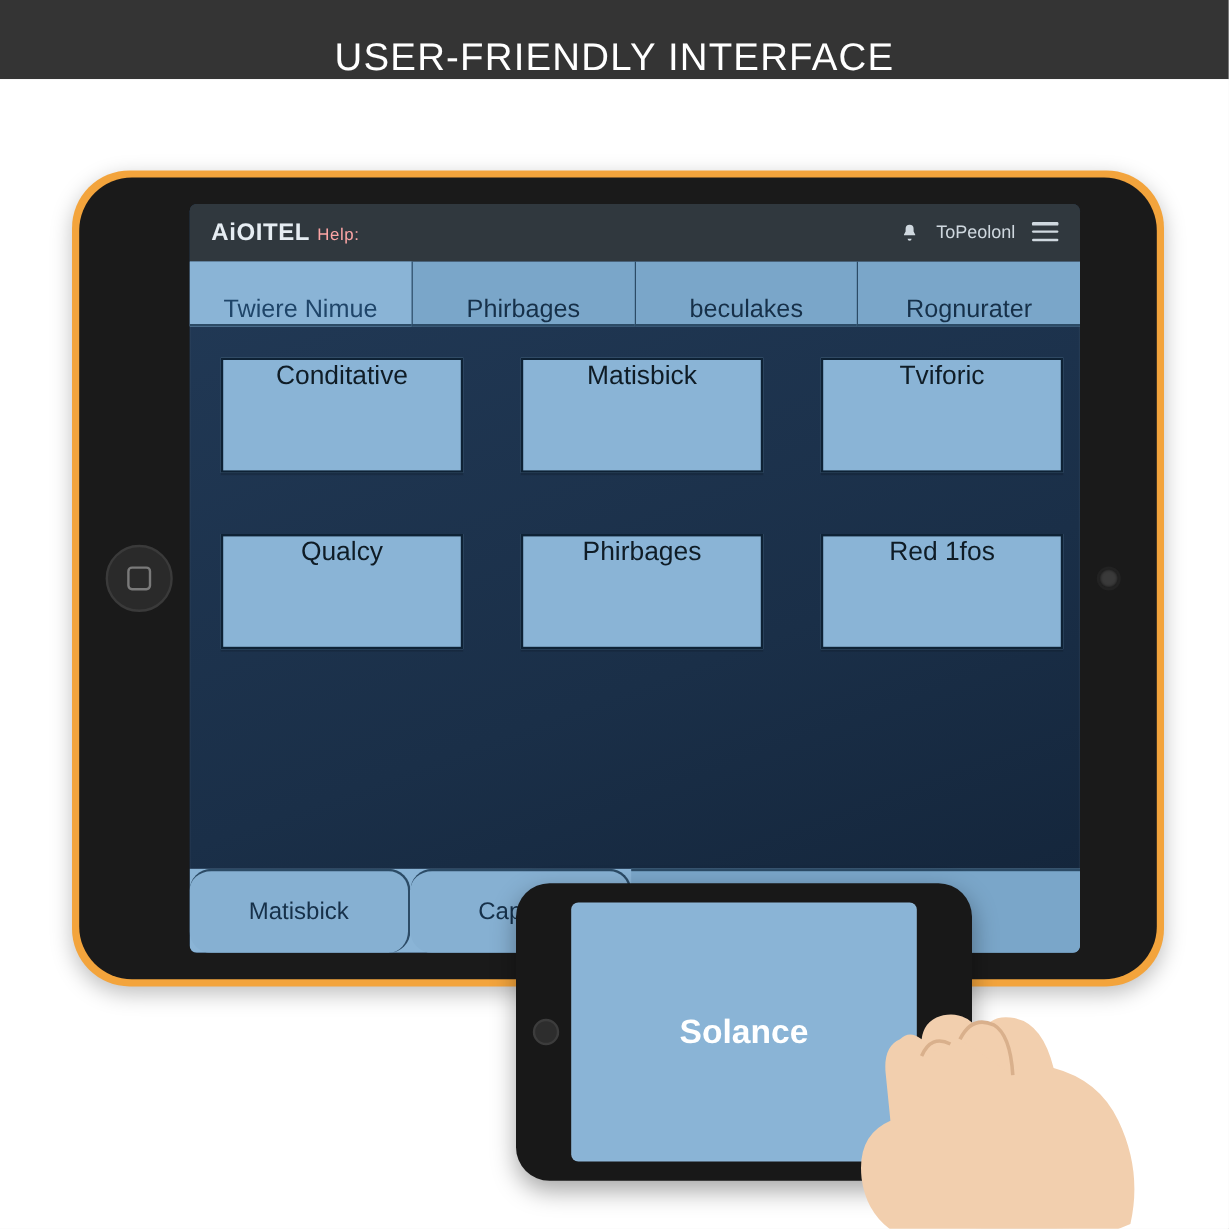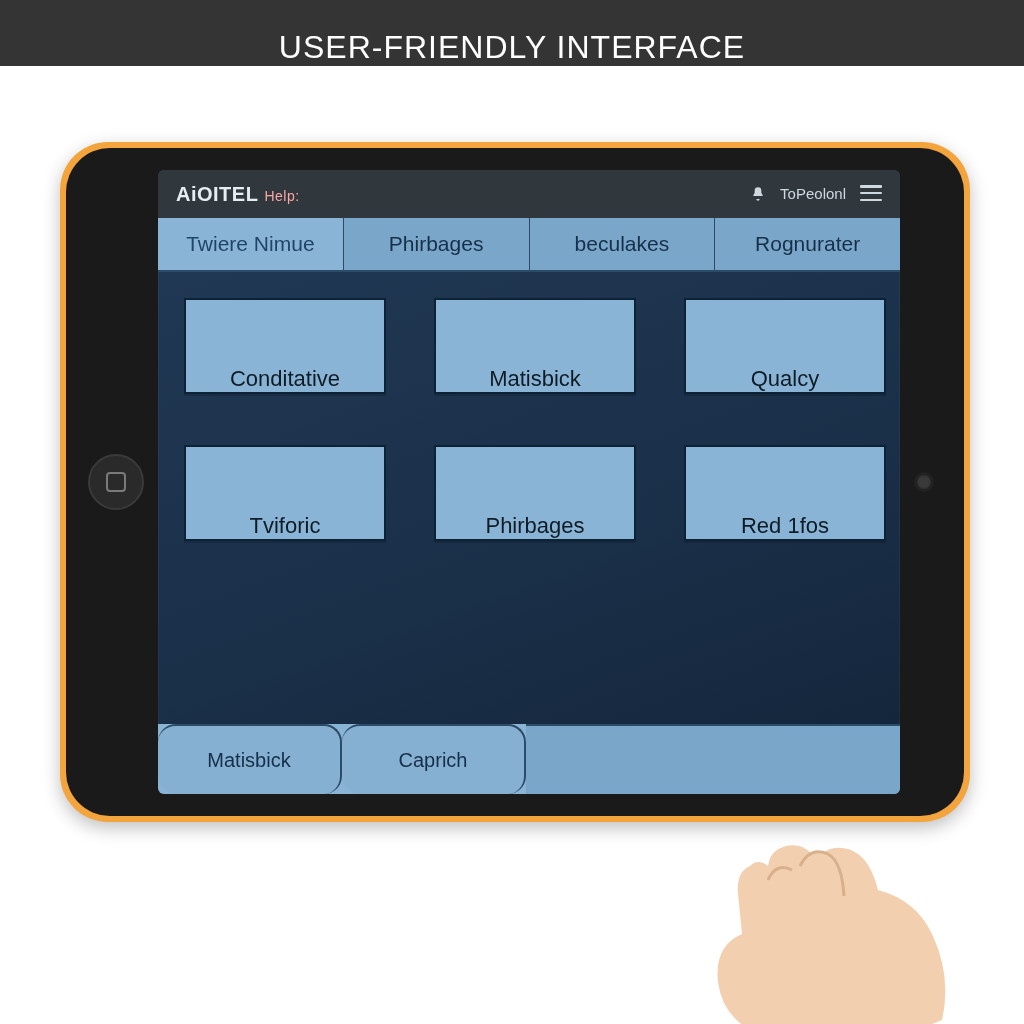--- a/index.html
+++ b/index.html
@@ -55,36 +55,36 @@
   .bell { width: 16px; height: 18px; position: relative; display: inline-block; }
   .bell svg { fill: #cfd8df; }
   .user-label { color: #cfd8df; font-size: 15px; }
   .hamburger { width: 22px; height: 16px; display: flex; flex-direction: column; justify-content: space-between; }
   .hamburger span { display: block; height: 2.5px; background: #cfd8df; border-radius: 1px; }
 
   .tabrow {
     display: flex; height: 54px; background: #7aa6c9;
   }
   .tab {
-    flex: 1; display: flex; align-items: center; justify-content: center;
+    flex: 1; display: flex; align-items: flex-end; justify-content: center;
     font-size: 21px; color: #163049; border-left: 1px solid #2c4b66; border-bottom: 2px solid #2c4b66;
     position: relative; cursor: default;
   }
   .tab:first-child { border-left: none; background: #8ab4d6; color: #1f4569; }
   .tab.selected::after { content:''; position:absolute; left:18%; right:18%; bottom:8px; display:none; }
 
   .tile-area {
     position: absolute; left: 0; right: 0; top: 102px; bottom: 72px;
     padding: 26px 14px 10px 26px;
     display: grid; grid-template-columns: repeat(3, 1fr);
     grid-template-rows: repeat(3, 1fr); gap: 28px 48px;
   }
   .tile {
     background: #8ab4d6; border: 2px solid #0e2235;
-    display: flex; align-items: flex-end; justify-content: center;
+    display: flex; align-items: flex-start; justify-content: center;
     color: #0f1c26; font-size: 22px; font-weight: 400;
     box-shadow: 0 2px 0 rgba(0,0,0,.15);
     height: 96px;
   }
 
   .bottombar {
     position: absolute; left: 0; right: 0; bottom: 0; height: 70px;
     display: flex; background: #8ab4d6;
   }
   .bottom-btn {
@@ -180,24 +180,24 @@
         </div>
 
         <div class="tile-area">
           <div class="tile">
               <span>Conditative</span>
             </div>
           <div class="tile">
               <span>Matisbick</span>
             </div>
           <div class="tile">
+              <span>Tviforic</span>
+            </div>
+          <div class="tile">
               <span>Qualcy</span>
-            </div>
-          <div class="tile">
-              <span>Tviforic</span>
             </div>
           <div class="tile">
               <span>Phirbages</span>
             </div>
           <div class="tile">
               <span>Red 1fos</span>
             </div>
         </div>
 
         <div class="bottombar">
@@ -207,20 +207,27 @@
           <div class="bottom-btn">
               <span>Caprich</span>
             </div>
           <div class="bottom-filler"></div>
         </div>
 
       </div>
     </div>
   </div>
 
+  <div class="phone">
+    <div class="phone-home"></div>
+    <div class="phone-cam"></div>
+    <div class="phone-screen">
+      <span>Solance</span>
+    </div>
+  </div>
 
   <div class="hand">
     <svg viewBox="0 0 260 220">
       <path class="shadow" d="M30 210 q90 -20 200 -10 l0 20 l-200 0 z"></path>
       <path d="M60 40 q-14 6 -12 28 l4 40 q-28 12 -24 48 q6 46 60 58 q60 14 130 -6 l34 -14 q10 -44 -10 -86 q-16 -34 -54 -44 q-10 -40 -36 -42 q-18 -2 -24 14 q-12 -20 -32 -16 q-16 4 -18 20 q-10 -8 -18 0 z"></path>
       <path d="M110 40 q10 -20 28 -12 q14 8 16 42" fill="none" stroke="#d9b08c" stroke-width="3"></path>
       <path d="M78 54 q8 -18 24 -10" fill="none" stroke="#d9b08c" stroke-width="3"></path>
     </svg>
   </div>
 

